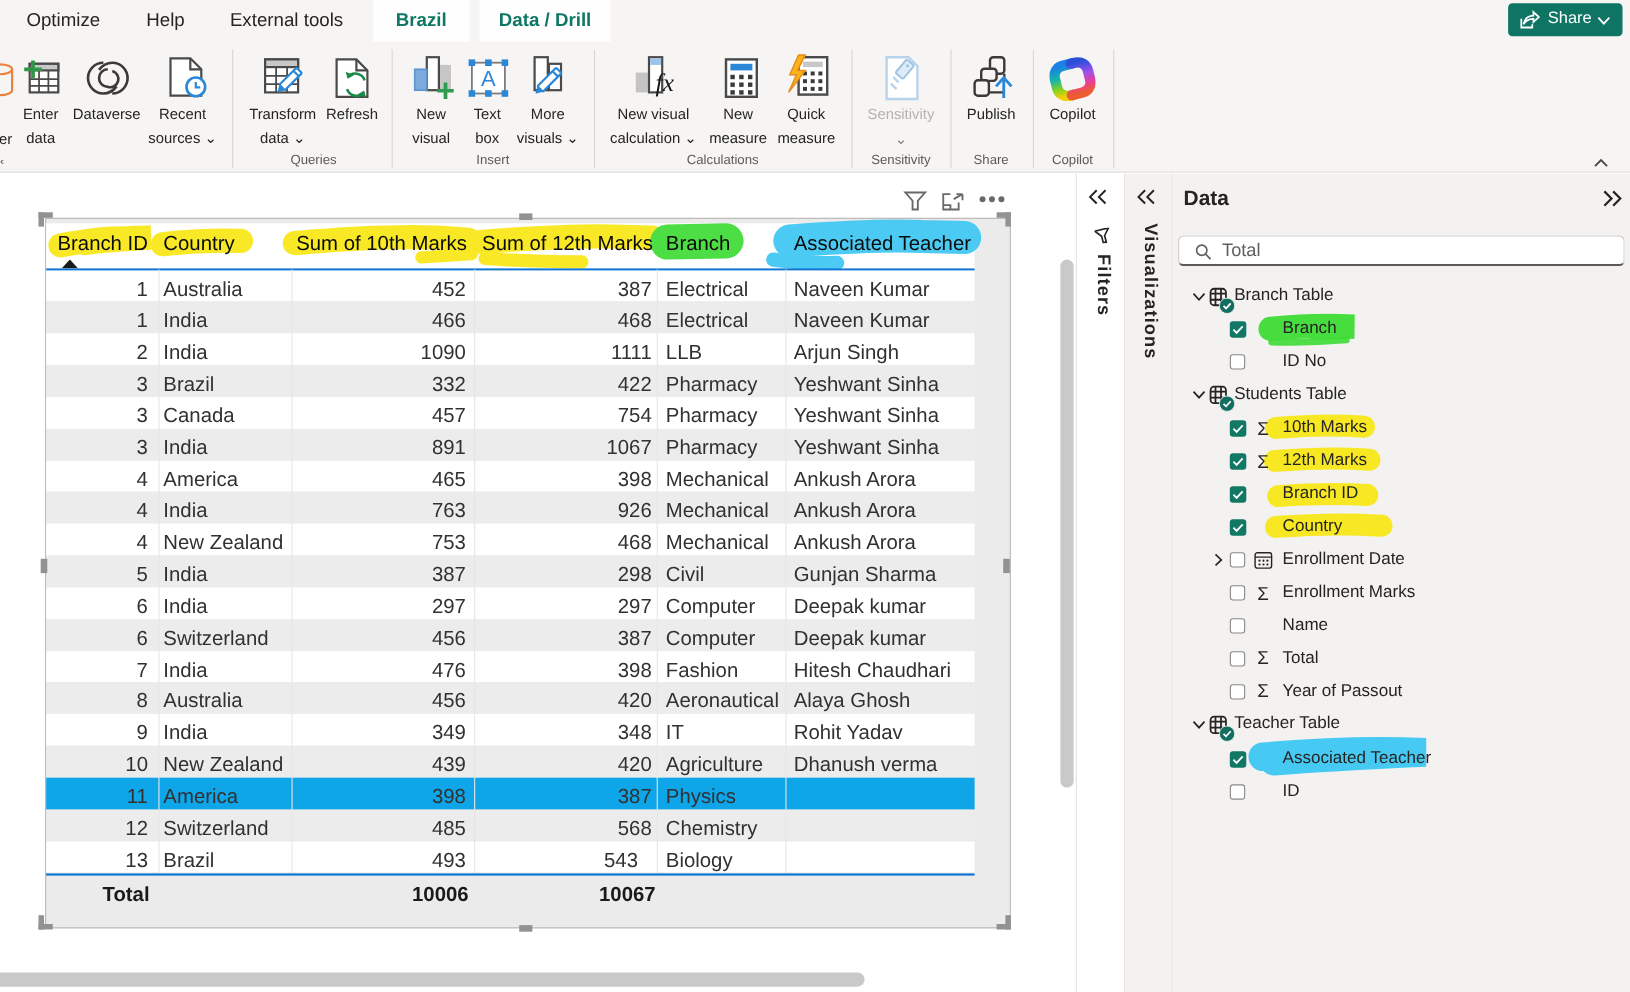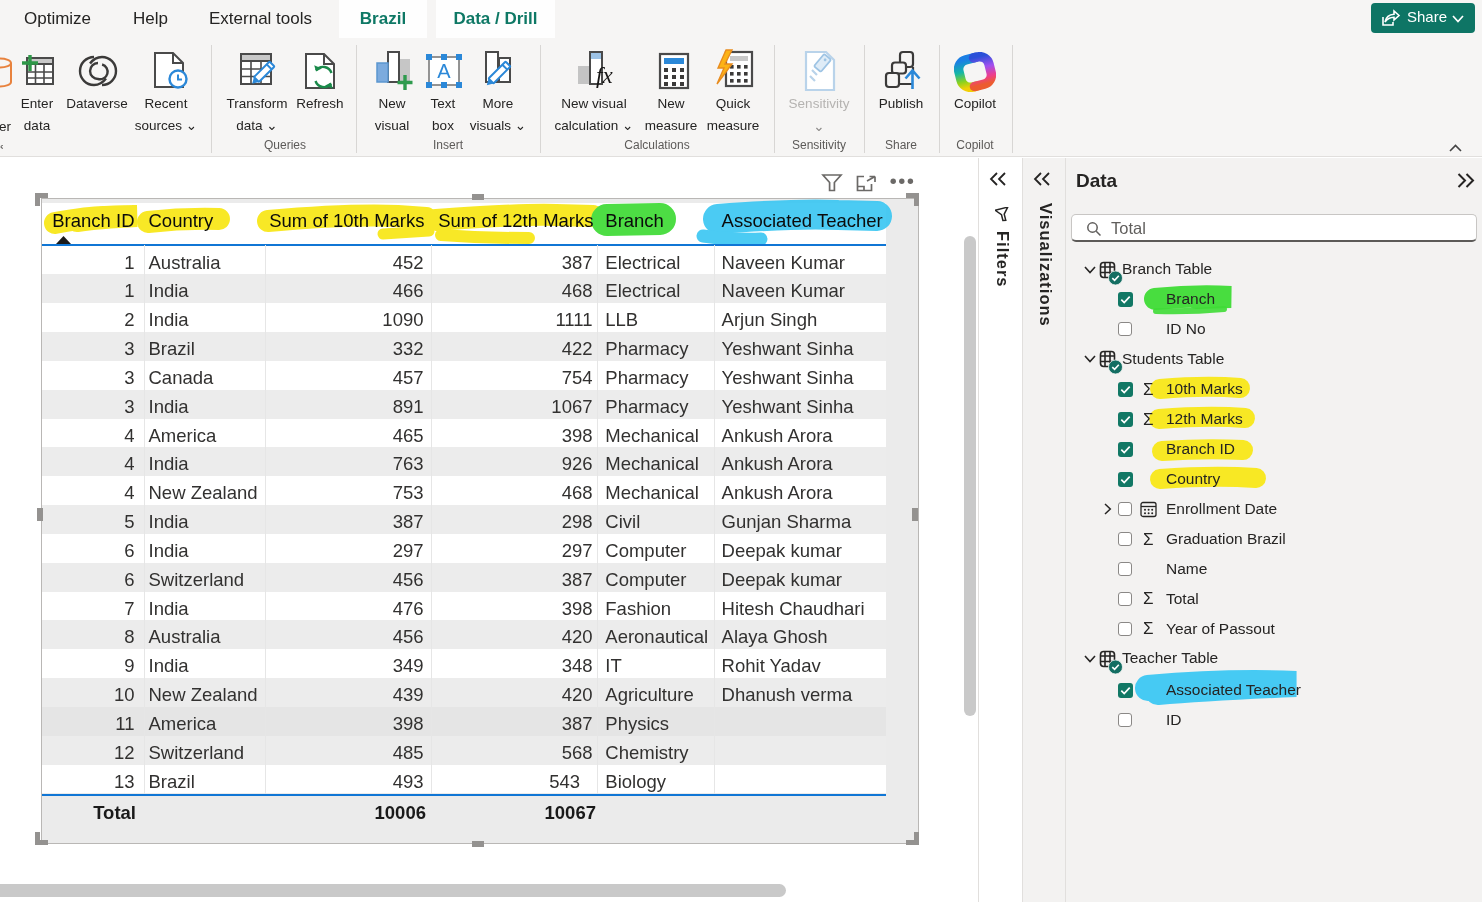--- a/index.html
+++ b/index.html
@@ -406,21 +406,21 @@
     <span class="cl" style="left:680.1px">Rohit Yadav</span>
   </div>
 <div class="trow" style="top:678.10px;background:#ececec">
     <span class="cr" style="right:751.5px">10</span>
     <span class="cl" style="left:107.0px">New Zealand</span>
     <span class="cr" style="right:462.5px">439</span>
     <span class="cr" style="right:293.5px">420</span>
     <span class="cl" style="left:563.8px">Agriculture</span>
     <span class="cl" style="left:680.1px">Dhanush verma</span>
   </div>
-<div class="trow" style="top:706.94px;background:#e5e5e5">
+<div class="trow" style="top:706.94px;background:#0ea5e9">
     <span class="cr" style="right:751.5px">11</span>
     <span class="cl" style="left:107.0px">America</span>
     <span class="cr" style="right:462.5px">398</span>
     <span class="cr" style="right:293.5px">387</span>
     <span class="cl" style="left:563.8px">Physics</span>
   </div>
 <div class="trow" style="top:735.78px;background:#ececec">
     <span class="cr" style="right:751.5px">12</span>
     <span class="cl" style="left:107.0px">Switzerland</span>
     <span class="cr" style="right:462.5px">485</span>
@@ -571,21 +571,21 @@
       <circle cx="8.6" cy="8.7" r="1"></circle>
       <circle cx="12.2" cy="8.7" r="1"></circle>
       <circle cx="5" cy="12.2" r="1"></circle>
       <circle cx="8.6" cy="12.2" r="1"></circle>
       <circle cx="12.2" cy="12.2" r="1"></circle>
     </g>
   </svg>
 <div class="tl" style="left:1166px;top:499.9px">Enrollment Date</div>
 <div style="position:absolute;left:1118px;top:532.0px;width:14px;height:14px;background:#fff;border:1px solid #8a8886;border-radius:3px"></div>
 <div style="position:absolute;left:1143px;top:529.5px;font-size:17px;color:#252423;font-weight:400">Σ</div>
-<div class="tl" style="left:1166px;top:530.0px">Graduation Brazil</div>
+<div class="tl" style="left:1166px;top:530.0px">Enrollment Marks</div>
 <div style="position:absolute;left:1118px;top:561.9px;width:14px;height:14px;background:#fff;border:1px solid #8a8886;border-radius:3px"></div>
 <div class="tl" style="left:1166px;top:559.9px">Name</div>
 <div style="position:absolute;left:1118px;top:591.9px;width:14px;height:14px;background:#fff;border:1px solid #8a8886;border-radius:3px"></div>
 <div style="position:absolute;left:1143px;top:589.4px;font-size:17px;color:#252423;font-weight:400">Σ</div>
 <div class="tl" style="left:1166px;top:589.9px">Total</div>
 <div style="position:absolute;left:1118px;top:621.7px;width:14px;height:14px;background:#fff;border:1px solid #8a8886;border-radius:3px"></div>
 <div style="position:absolute;left:1143px;top:619.2px;font-size:17px;color:#252423;font-weight:400">Σ</div>
 <div class="tl" style="left:1166px;top:619.7px">Year of Passout</div>
 <svg style="position:absolute;left:1083px;top:652.9px" width="14" height="12" viewBox="0 0 14 12">
     <path d="M2 3 7 8.5 12 3" stroke="#252423" stroke-width="1.6" fill="none"></path>

